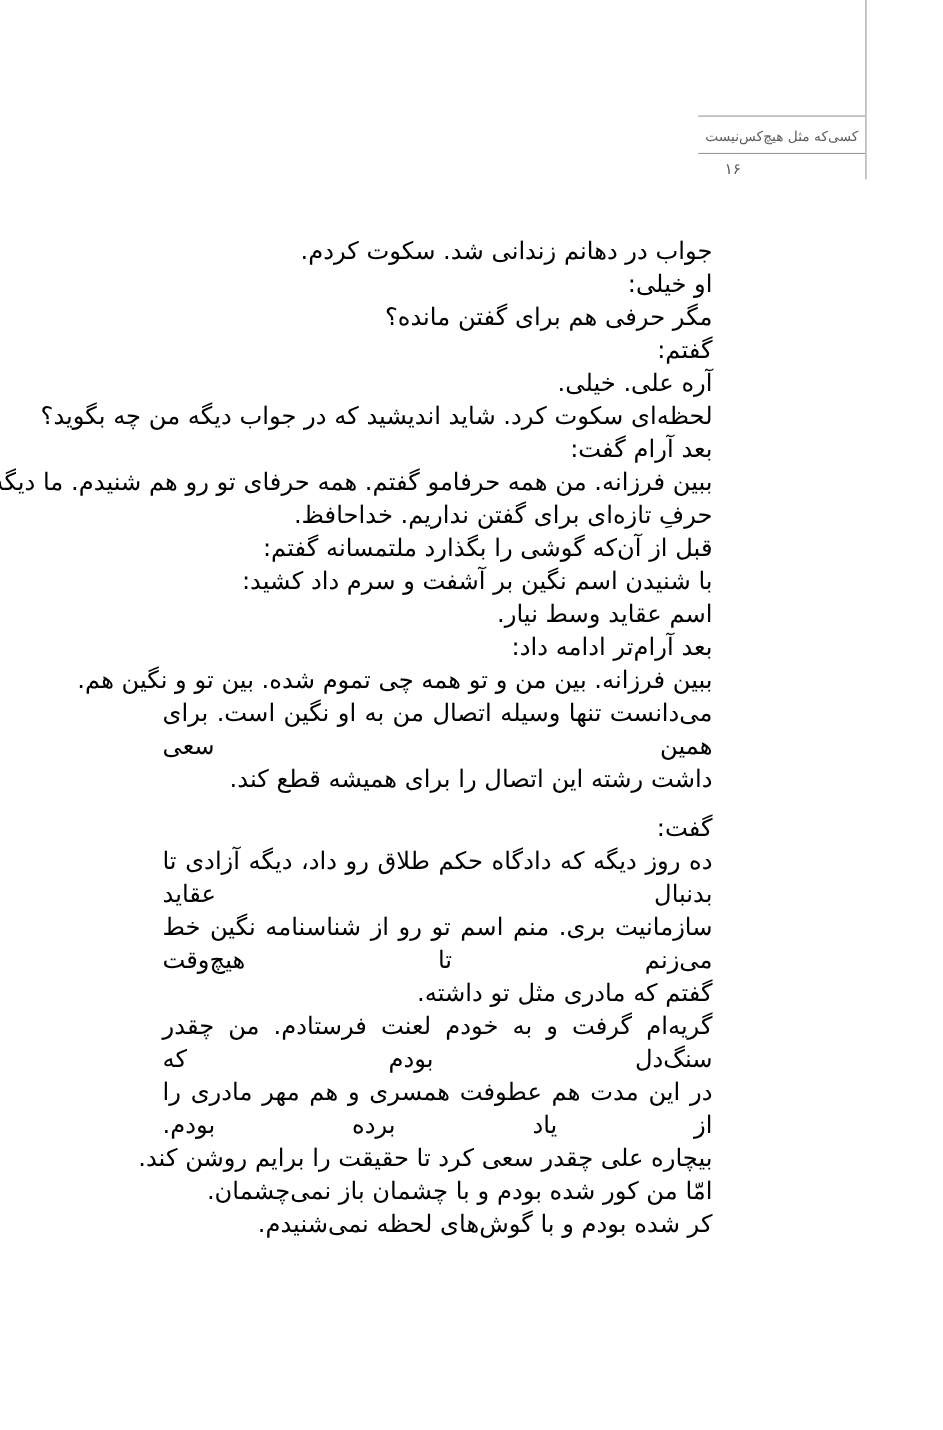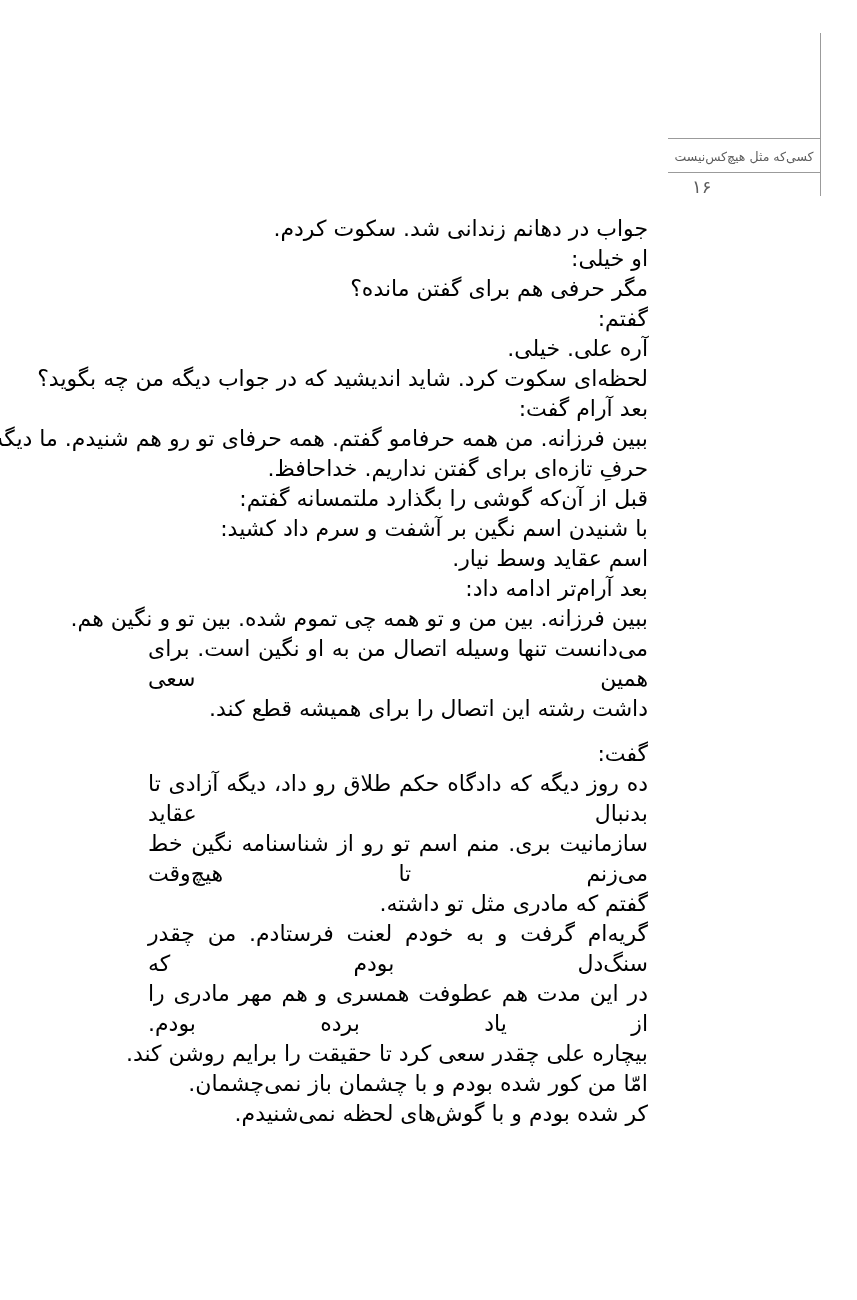--- a/index.html
+++ b/index.html
@@ -16,24 +16,23 @@
     height: 1300px;
     background: #ffffff;
     overflow: hidden;
     margin: 0 auto;
   }
 
   
   #header-block {
     position: absolute;
     top: 0;
-    left: 668px;
+    left: 635px;
     width: 152px;
     height: 163px;
-    margin-top: 33px;
   }
   .vrule {
     position: absolute;
     top: 0;
     right: -1px;
     width: 1px;
     height: 163px;
     background: #9b9b9b;
   }
   .hrule {
@@ -64,21 +63,21 @@
     position: absolute;
     top: 142px;
     left: 0;
     width: 152px;
     height: 24px;
     line-height: 24px;
     text-align: left;
     padding-left: 0;
     padding-right: 0;
     color: #5d5d5d;
-    font-size: 18px;
+    font-size: 14px;
     direction: rtl;
   }
   #folio .num {
     display: inline-block;
     margin-right: 0;
     margin-left: 24px;
     float: left;
   }
 
   

